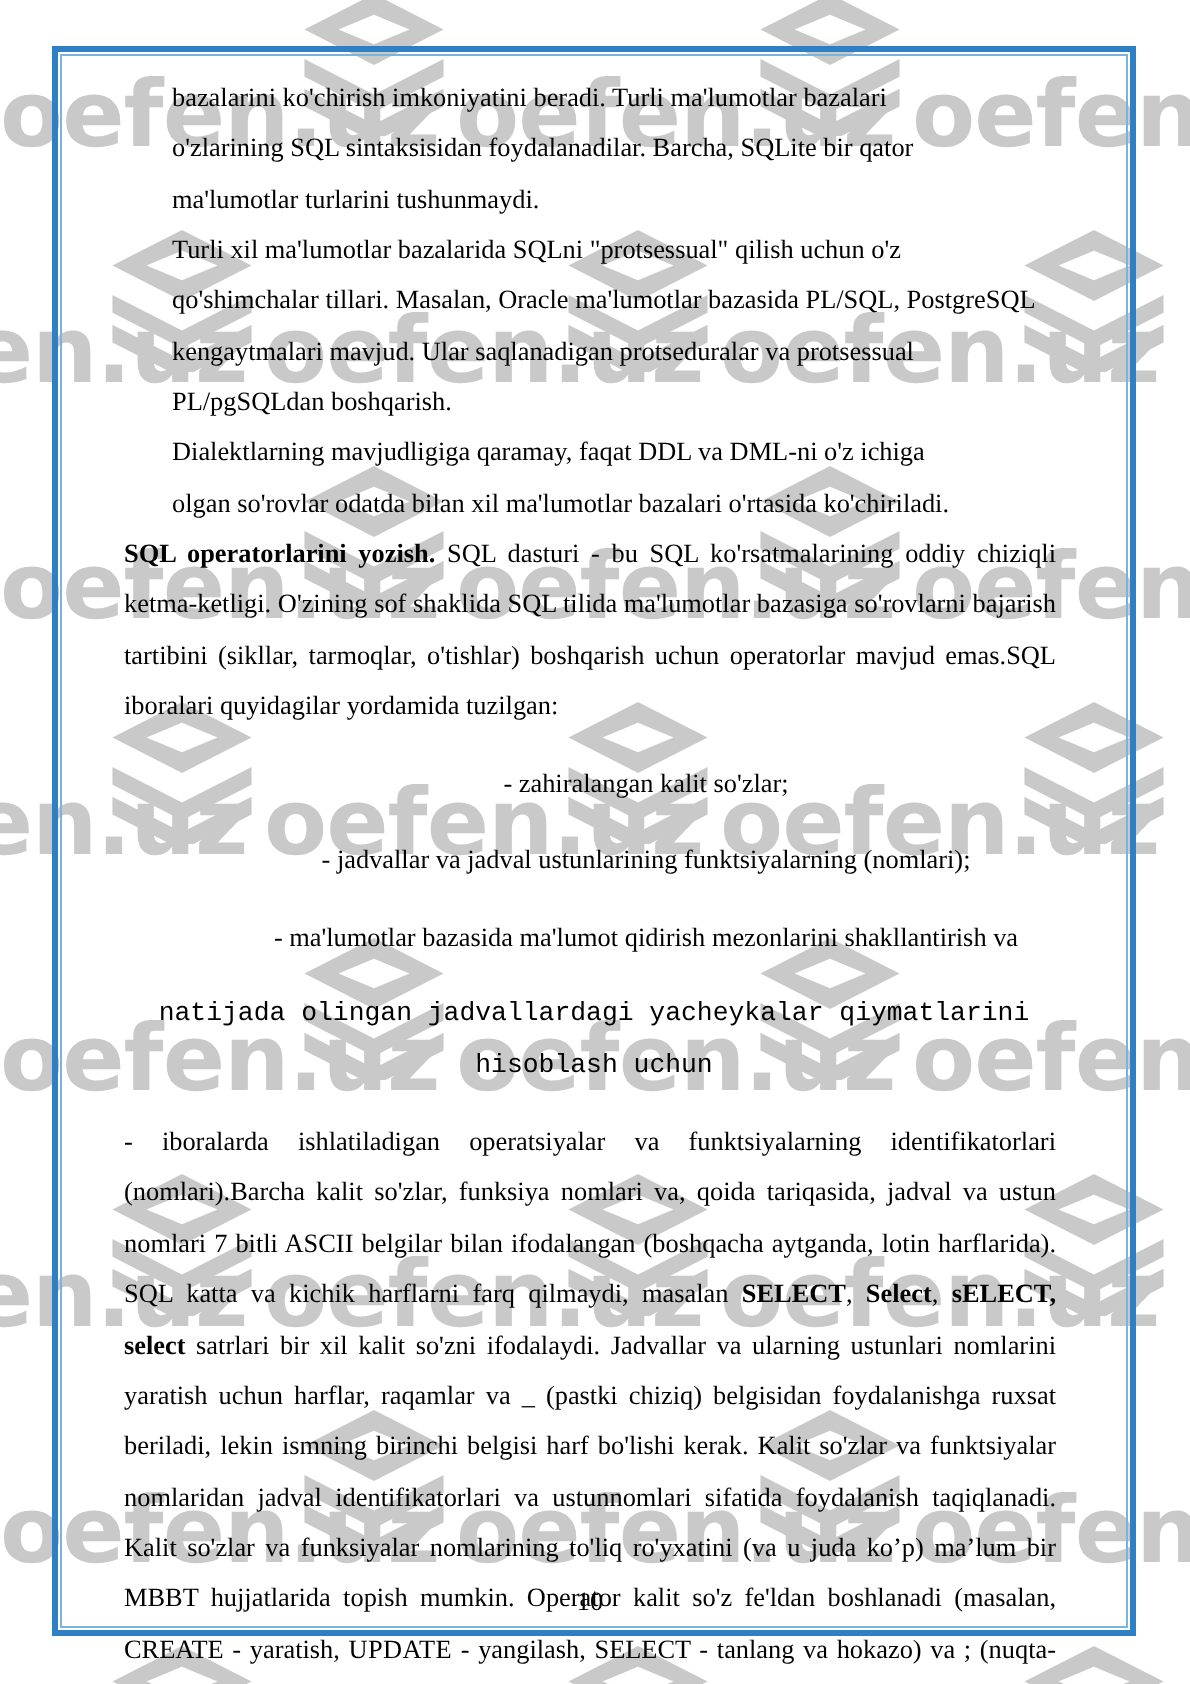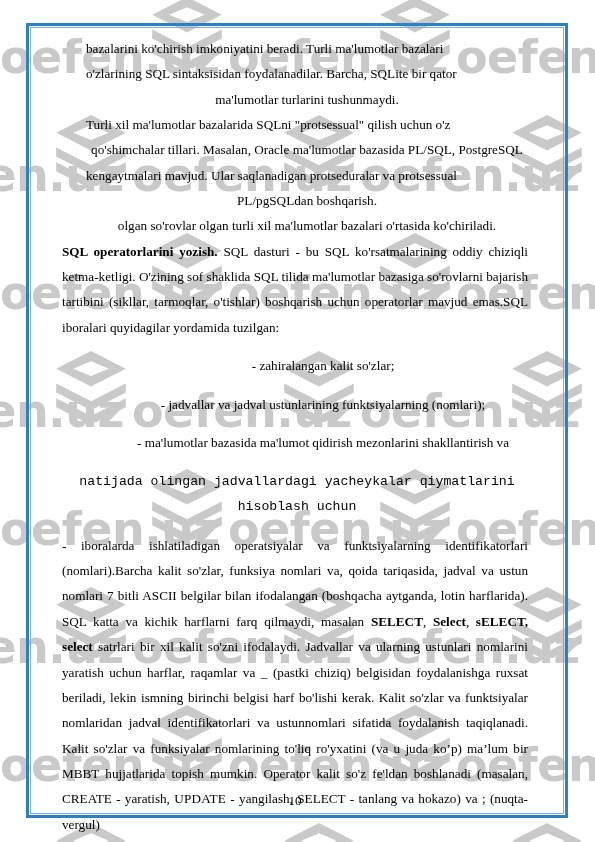--- a/index.html
+++ b/index.html
@@ -99,21 +99,21 @@
     text-align: center;
     line-height: 1.92;
     margin-left: 48px;
   }
   p.list-wrap {
     padding-left: 4px;
     text-align: center;
     line-height: 1.92;
     font-family: Liberation Mono, monospace;
   }
-  p.nojust { text-align: center; }
+  p.nojust { text-align: left; }
   b, .b { font-weight: bold; }
   .smallcaps {
     font-variant: small-caps;
     font-size: 13.2px;
     letter-spacing: 0.2px;
   }
   .pageno {
     position: absolute;
     left: 0;
     top: 757px;
@@ -308,21 +308,22 @@
 
     <p class="para indent-1">bazalarini      ko'chirish  imkoniyatini  beradi.  Turli  ma'lumotlar  bazalari</p>
     <p class="para indent-1">o'zlarining  SQL  sintaksisidan  foydalanadilar.  Barcha,  SQLite  bir  qator</p>
     <p class="para indent-1 nojust">ma'lumotlar turlarini tushunmaydi.</p>
 
     <p class="para indent-1">Turli   xil   ma'lumotlar   bazalarida   SQLni   "protsessual"   qilish   uchun   o'z</p>
     <p class="para indent-1 nojust">qo'shimchalar tillari. Masalan, Oracle ma'lumotlar bazasida PL/SQL, PostgreSQL</p>
     <p class="para indent-1">kengaytmalari   mavjud.   Ular   saqlanadigan   protseduralar   va   protsessual</p>
     <p class="para indent-1 nojust">PL/pgSQLdan boshqarish.</p>
 
-    <p class="para indent-1 nojust">olgan so'rovlar olgan turli xil ma'lumotlar bazalari o'rtasida ko'chiriladi.</p>
+    <p class="para indent-1">Dialektlarning  mavjudligiga  qaramay,  faqat  DDL  va  DML-ni  o'z  ichiga</p>
+    <p class="para indent-1 nojust">olgan so'rovlar odatda bilan xil ma'lumotlar bazalari o'rtasida ko'chiriladi.</p>
 
     <p class="para"><b class="b">SQL operatorlarini yozish.</b><span> SQL  dasturi  -  bu  SQL  ko'rsatmalarining  oddiy  chiziqli ketma-ketligi.  O'zining  sof  shaklida  SQL  tilida  ma'lumotlar  bazasiga  so'rovlarni bajarish  tartibini  (sikllar,  tarmoqlar,  o'tishlar)  boshqarish  uchun  operatorlar  mavjud emas.</span><span>SQL iboralari quyidagilar yordamida tuzilgan:</span></p>
 
     <p class="list-item">- zahiralangan kalit so'zlar;</p>
     <p class="list-item">- jadvallar va jadval ustunlarining funktsiyalarning (nomlari);</p>
     <p class="list-item">- ma'lumotlar bazasida ma'lumot qidirish mezonlarini shakllantirish va</p>
     <p class="list-wrap">natijada olingan jadvallardagi yacheykalar qiymatlarini hisoblash uchun</p>
 
     <p class="para"><span>-   iboralarda   ishlatiladigan   operatsiyalar   va   funktsiyalarning   identifikatorlari (nomlari).Barcha  kalit  so'zlar,  funksiya  nomlari  va,  qoida  tariqasida,  jadval  va ustun nomlari 7 bitli ASCII belgilar bilan ifodalangan (boshqacha aytganda, lotin harflarida).  SQL  katta  va  kichik  harflarni  farq  qilmaydi,  masalan </span><b class="b">SELECT</b><span>, </span><b class="b">Select</b><span>, </span><b class="b">sELECT,  select</b><span>  satrlari  bir  xil  kalit  so'zni  ifodalaydi.  Jadvallar  va ularning ustunlari nomlarini yaratish uchun harflar, raqamlar va _ (pastki chiziq) belgisidan  foydalanishga  ruxsat  beriladi,  lekin  ismning  birinchi  belgisi  harf bo'lishi kerak. Kalit so'zlar va funktsiyalar nomlaridan jadval identifikatorlari va ustunnomlari   sifatida   foydalanish   taqiqlanadi.   Kalit   so'zlar   va   funksiyalar nomlarining  to'liq  ro'yxatini  (va  u  juda  ko’p)  ma’lum  bir  MBBT  hujjatlarida topish  mumkin.  Operator  kalit  so'z  fe'ldan  boshlanadi  (masalan,  CREATE  - yaratish, </span><span class="smallcaps">UPDATE</span><span> - yangilash, SELECT - tanlang va hokazo) va ; (nuqta-vergul)</span></p>
 

